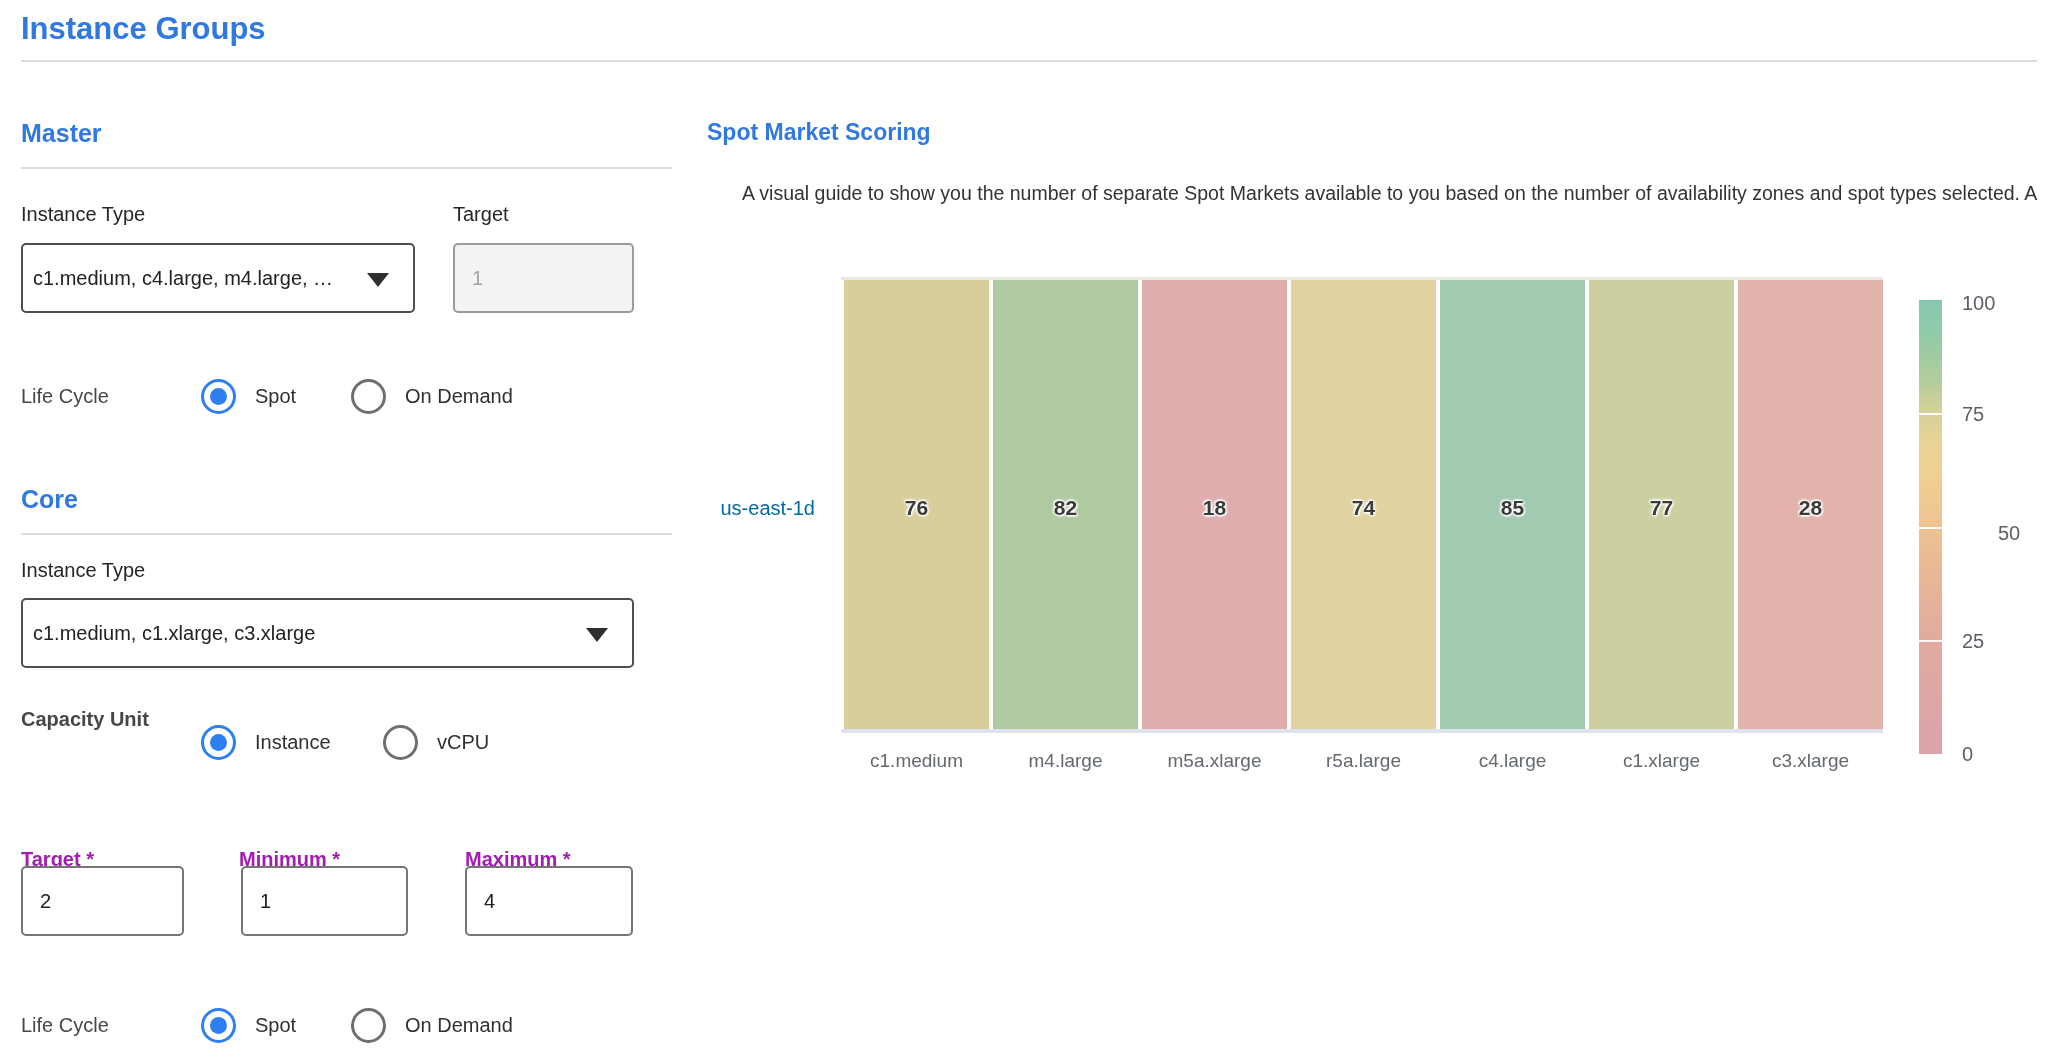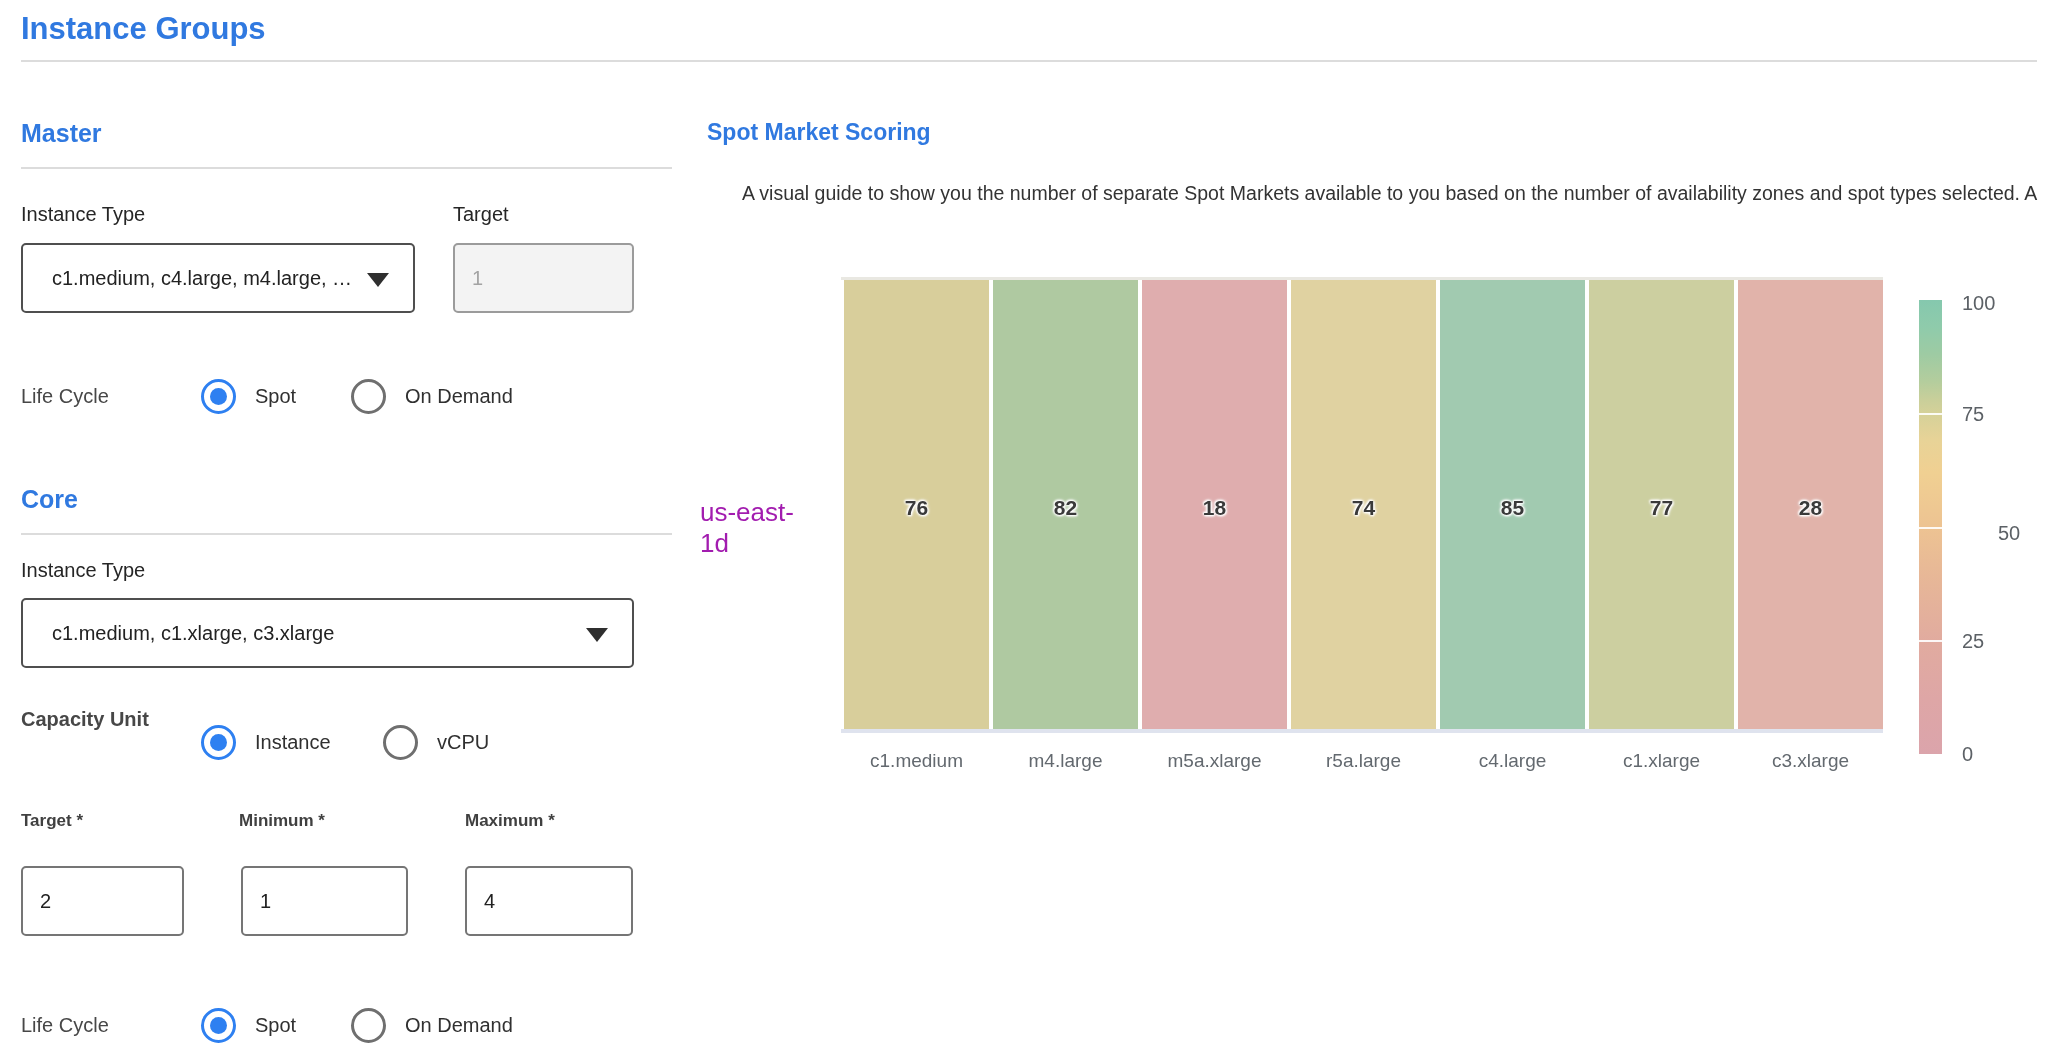--- a/index.html
+++ b/index.html
@@ -3,23 +3,23 @@
 <meta charset="utf-8">
 <style>
   html,body{margin:0;padding:0;background:#fff;}
   #app{position:relative;width:2058px;height:1058px;background:#ffffff;
        font-family:"Liberation Sans",sans-serif;overflow:hidden;}
   .abs{position:absolute;}
   .h-blue{color:#3079e0;font-weight:600;}
   .hr{position:absolute;height:0;border-top:2px solid #dcdcdc;}
   .field-label{position:absolute;font-size:20px;color:#262626;font-weight:500;line-height:1.1;}
   .soft-label{position:absolute;font-size:20px;color:#474747;font-weight:400;line-height:1.1;}
-  .req-label{position:absolute;font-size:17px;color:#404040;font-weight:600;line-height:1.1;}
+  .req-label{position:absolute;font-size:20px;color:#a21caf;font-weight:600;line-height:1.1;margin-top:36px;}
   .dropdown{position:absolute;height:70px;background:#fff;border:2px solid #4f4f4f;border-radius:5px;
-            box-sizing:border-box;display:flex;align-items:center;padding-left:29px;
+            box-sizing:border-box;display:flex;align-items:center;padding-left:10px;
             font-size:20px;color:#222;cursor:pointer;}
   .caret{position:absolute;right:24px;top:28px;width:0;height:0;
          border-left:11px solid transparent;border-right:11px solid transparent;
          border-top:14px solid #2f2f2f;}
   .tbox{position:absolute;height:70px;box-sizing:border-box;border:2px solid #757575;border-radius:5px;
         background:#fff;font-size:20px;color:#222;padding:0 0 0 17px;
         font-family:"Liberation Sans",sans-serif;outline:none;}
   .tbox:disabled,.tbox.disabled{background:#f3f3f3;border-color:#9b9b9b;color:#a3a3a3;}
   .tbox::placeholder{color:#a3a3a3;opacity:1;}
   .radio{position:absolute;width:35px;height:35px;border-radius:50%;box-sizing:border-box;
@@ -94,21 +94,21 @@
 
   <div class="abs h-blue" style="left:707px;top:120px;font-size:23px;line-height:1.1;">Spot Market Scoring</div>
 
   <div class="abs" style="left:742px;top:178px;">
     <div class="desc-line">A visual guide to show you the number of separate Spot Markets available to you based on the number of availability zones and spot types selected. A</div>
   </div>
 
   <div class="abs" style="left:841px;top:277px;width:1042px;height:3px;background:#e9e8e2;"></div>
   <div class="abs" style="left:841px;top:729px;width:1042px;height:4px;background:#dfe3ee;"></div>
 
-  <div class="abs" style="left:700px;top:497px;width:115px;font-size:26px;color:#a21caf;">us-east-1d</div>
+  <div class="abs" style="left:700px;top:497px;width:115px;text-align:right;font-size:20px;color:#0369a1;">us-east-1d</div>
 
   <div class="hm-cell" style="left: 844px; background: rgb(216, 206, 155);"></div>
   <div class="hm-cell" style="left: 993px; background: rgb(175, 201, 161);"></div>
   <div class="hm-cell" style="left: 1142px; background: rgb(223, 173, 174);"></div>
   <div class="hm-cell" style="left: 1291px; background: rgb(224, 210, 161);"></div>
   <div class="hm-cell" style="left: 1440px; background: rgb(161, 202, 176);"></div>
   <div class="hm-cell" style="left: 1589px; background: rgb(204, 207, 160);"></div>
   <div class="hm-cell" style="left: 1738px; background: rgb(225, 179, 170);"></div>
 
   <div class="hm-value" style="left:844px;">76</div>

